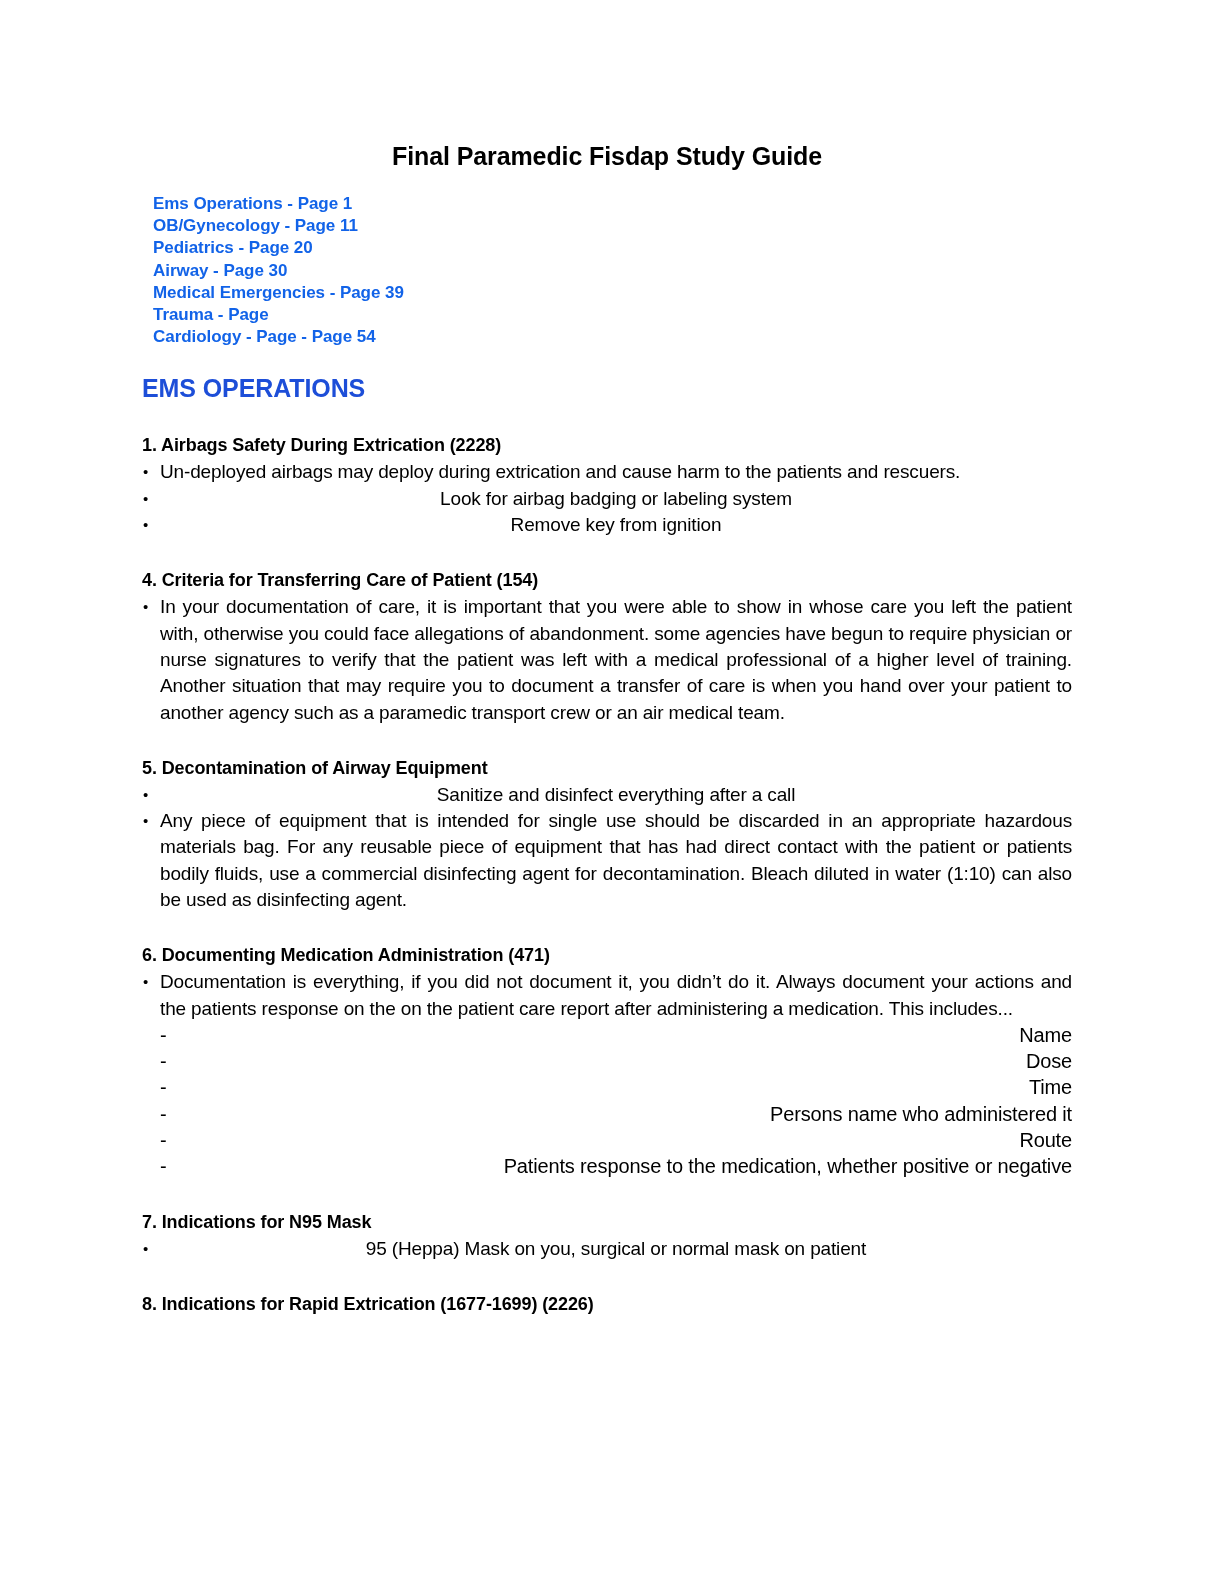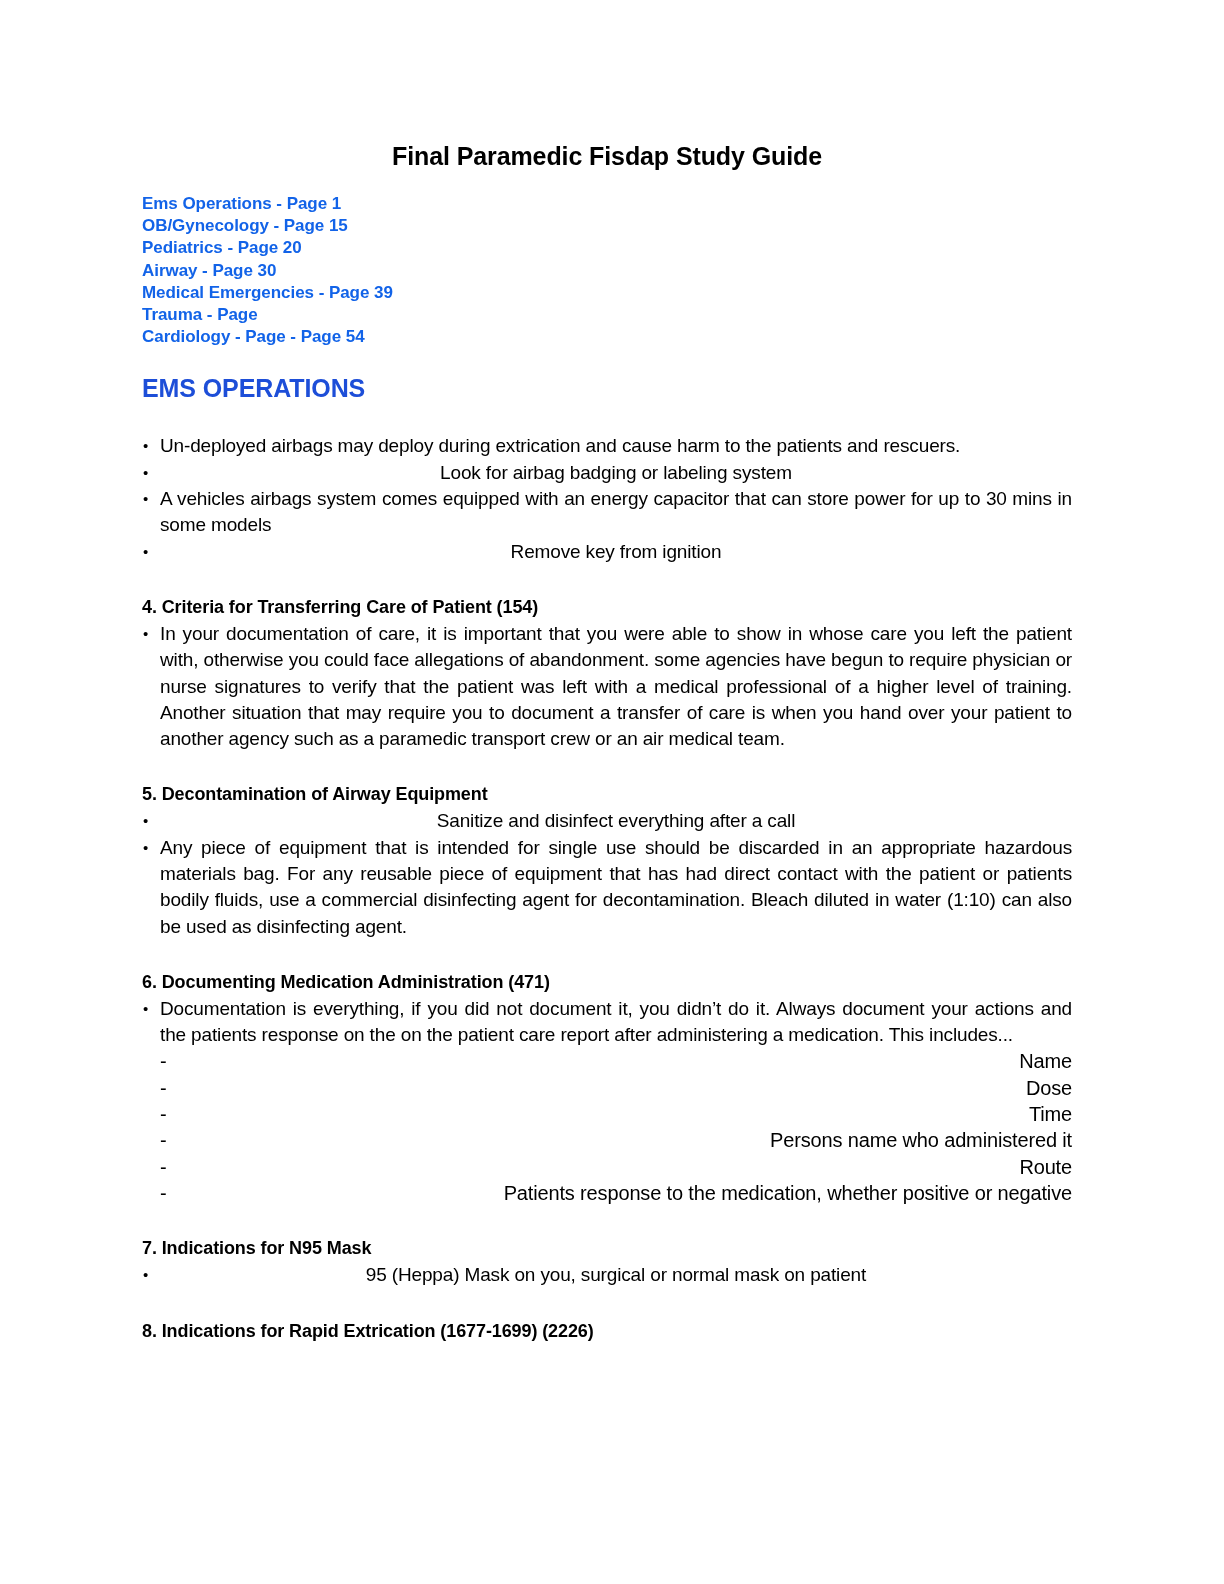--- a/index.html
+++ b/index.html
@@ -43,20 +43,21 @@
     margin-top: 22px;
   }
   .toc-link {
     display: block;
     color: #1263e8;
     font-size: 17px;
     font-weight: bold;
     line-height: 22.2px;
     text-decoration: none;
     letter-spacing: -0.05px;
+    margin-left: 11px;
   }
 
   .section-heading {
     color: #1d4ed8;
     font-size: 25px;
     font-weight: bold;
     line-height: 30px;
     margin: 0;
     padding-top: 25px;
     letter-spacing: -0.1px;
@@ -123,35 +124,35 @@
 </head>
 <body>
 
 <div class="page">
   <div class="content">
 
     <h1 class="doc-title">Final Paramedic Fisdap Study Guide</h1>
 
     <nav class="toc">
       <a class="toc-link" href="#">Ems Operations - Page 1</a>
-      <a class="toc-link" href="#">OB/Gynecology - Page 15</a>
+      <a class="toc-link" href="#">OB/Gynecology - Page 11</a>
       <a class="toc-link" href="#">Pediatrics - Page 20</a>
       <a class="toc-link" href="#">Airway - Page 30</a>
       <a class="toc-link" href="#">Medical Emergencies - Page 39</a>
       <a class="toc-link" href="#">Trauma - Page</a>
       <a class="toc-link" href="#">Cardiology - Page - Page 54</a>
     </nav>
 
     <h2 class="section-heading">EMS OPERATIONS</h2>
 
     <section class="q-block">
+      <h3 class="q-heading">1. Airbags Safety During Extrication (2228)</h3>
       <ul class="bullets">
         <li>Un-deployed airbags may deploy during extrication and cause harm to the patients and rescuers.</li>
         <li class="nojustify">Look for airbag badging or labeling system</li>
-        <li>A vehicles airbags system comes equipped with an energy capacitor that can store power for up to 30 mins in some models</li>
         <li class="nojustify">Remove key from ignition</li>
       </ul>
     </section>
 
     <section class="q-block">
       <h3 class="q-heading">4. Criteria for Transferring Care of Patient (154)</h3>
       <ul class="bullets">
         <li>In your documentation of care, it is important that you were able to show in whose care you left the patient with, otherwise you could face allegations of abandonment. some agencies have begun to require physician or nurse signatures to verify that the patient was left with a medical professional of a higher level of training. Another situation that may require you to document a transfer of care is when you hand over your patient to another agency such as a paramedic transport crew or an air medical team.</li>
       </ul>
     </section>

